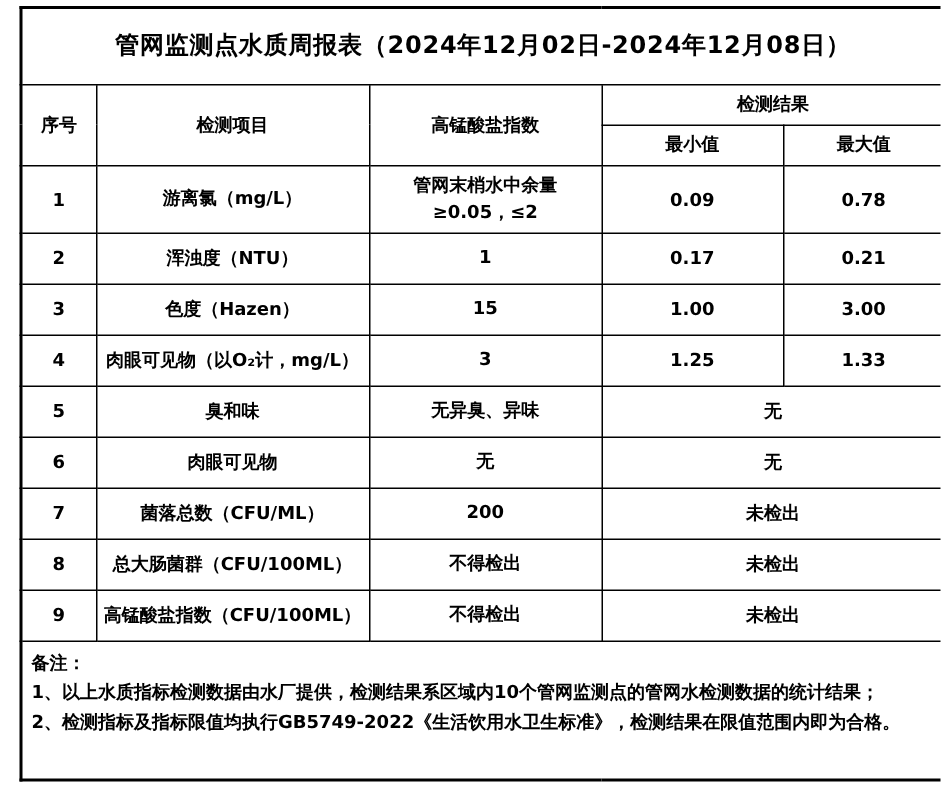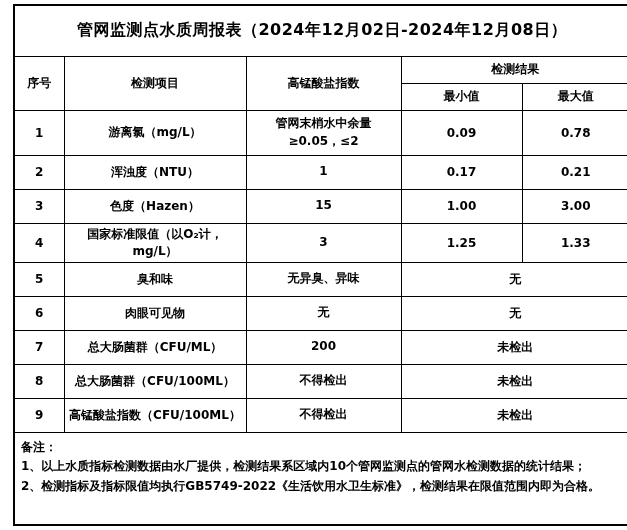--- a/index.html
+++ b/index.html
@@ -88,42 +88,42 @@
   </tr>
       <tr class="data-row">
     <td class="c-no">3</td>
     <td class="c-item">色度（Hazen）</td>
     <td class="c-limit">15</td>
     <td class="c-min">1.00</td>
     <td class="c-max">3.00</td>
   </tr>
       <tr class="data-row">
     <td class="c-no">4</td>
-    <td class="c-item">国家标准限值（以O₂计，mg/L）</td>
+    <td class="c-item">肉眼可见物（以O₂计，mg/L）</td>
     <td class="c-limit">3</td>
     <td class="c-min">1.25</td>
     <td class="c-max">1.33</td>
   </tr>
       <tr class="data-row">
     <td class="c-no">5</td>
     <td class="c-item">臭和味</td>
     <td class="c-limit">无异臭、异味</td>
     <td class="c-min" colspan="2">无</td>
 
   </tr>
       <tr class="data-row">
     <td class="c-no">6</td>
     <td class="c-item">肉眼可见物</td>
     <td class="c-limit">无</td>
     <td class="c-min" colspan="2">无</td>
 
   </tr>
       <tr class="data-row">
     <td class="c-no">7</td>
-    <td class="c-item">总大肠菌群（CFU/ML）</td>
+    <td class="c-item">菌落总数（CFU/ML）</td>
     <td class="c-limit">200</td>
     <td class="c-min" colspan="2">未检出</td>
 
   </tr>
       <tr class="data-row">
     <td class="c-no">8</td>
     <td class="c-item">总大肠菌群（CFU/100ML）</td>
     <td class="c-limit">不得检出</td>
     <td class="c-min" colspan="2">未检出</td>
 

